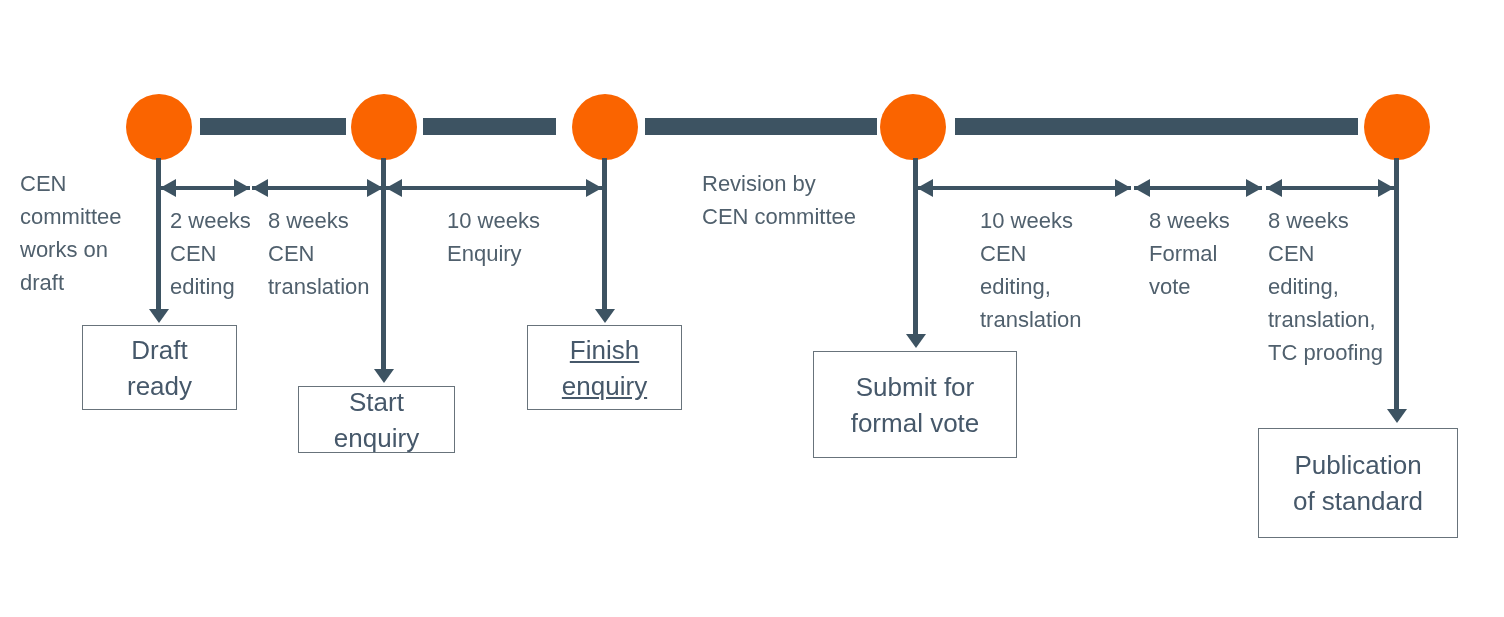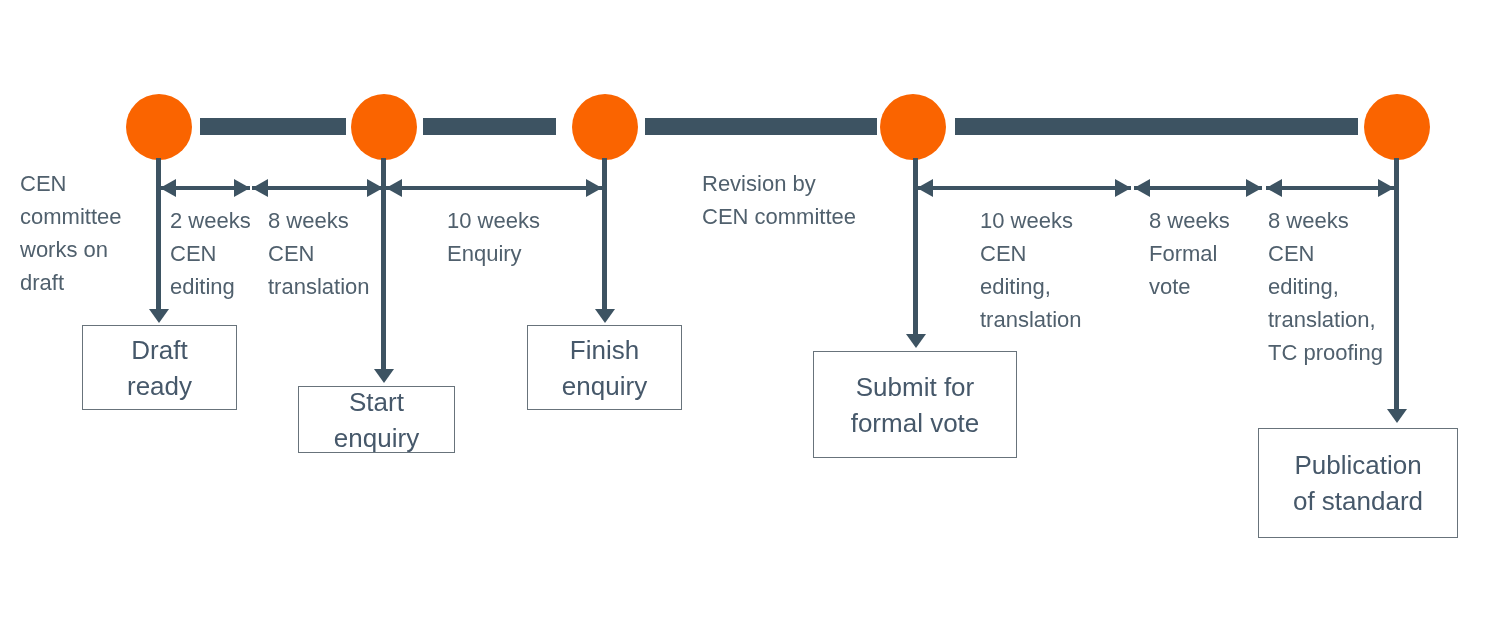--- a/index.html
+++ b/index.html
@@ -148,21 +148,21 @@
 TC proofing</div>
 
   <div class="milestone-box" style="left:82px;top:325px;width:155px;height:85px;">
     <span>Draft
 ready</span>
   </div>
   <div class="milestone-box" style="left:298px;top:386px;width:157px;height:67px;">
     <span>Start
 enquiry</span>
   </div>
-  <div class="milestone-box" style="left:527px;top:325px;width:155px;height:85px;">
+  <div class="milestone-box" style="left:527px;top:325px;width:155px;height:85px;text-decoration:underline;">
     <span>Finish
 enquiry</span>
   </div>
   <div class="milestone-box" style="left:813px;top:351px;width:204px;height:107px;">
     <span>Submit for
 formal vote</span>
   </div>
   <div class="milestone-box" style="left:1258px;top:428px;width:200px;height:110px;">
     <span>Publication
 of standard</span>

